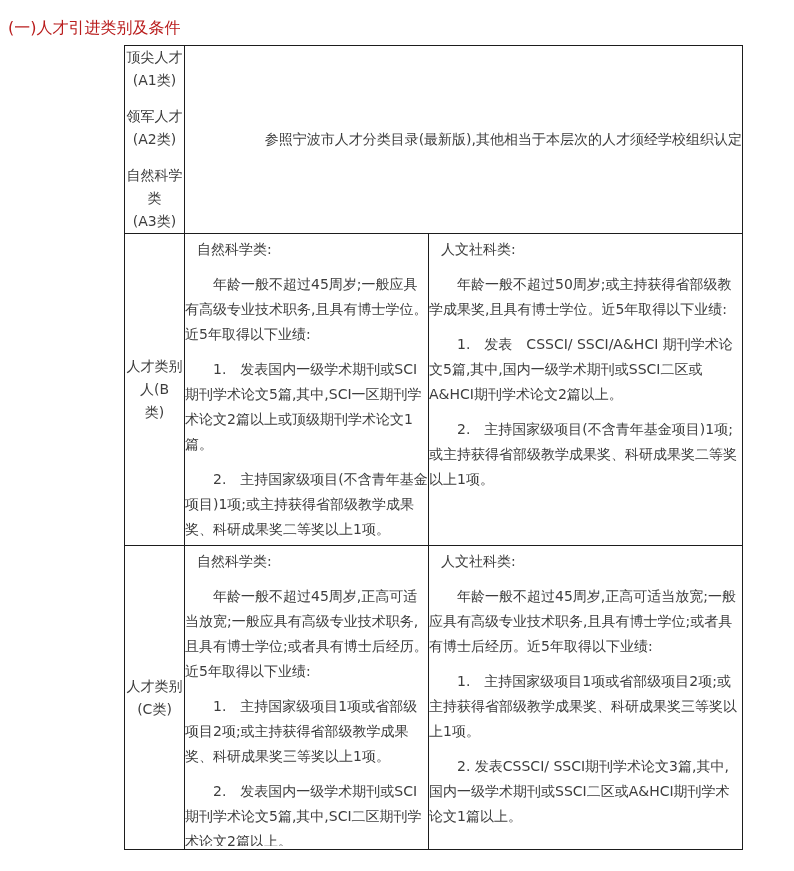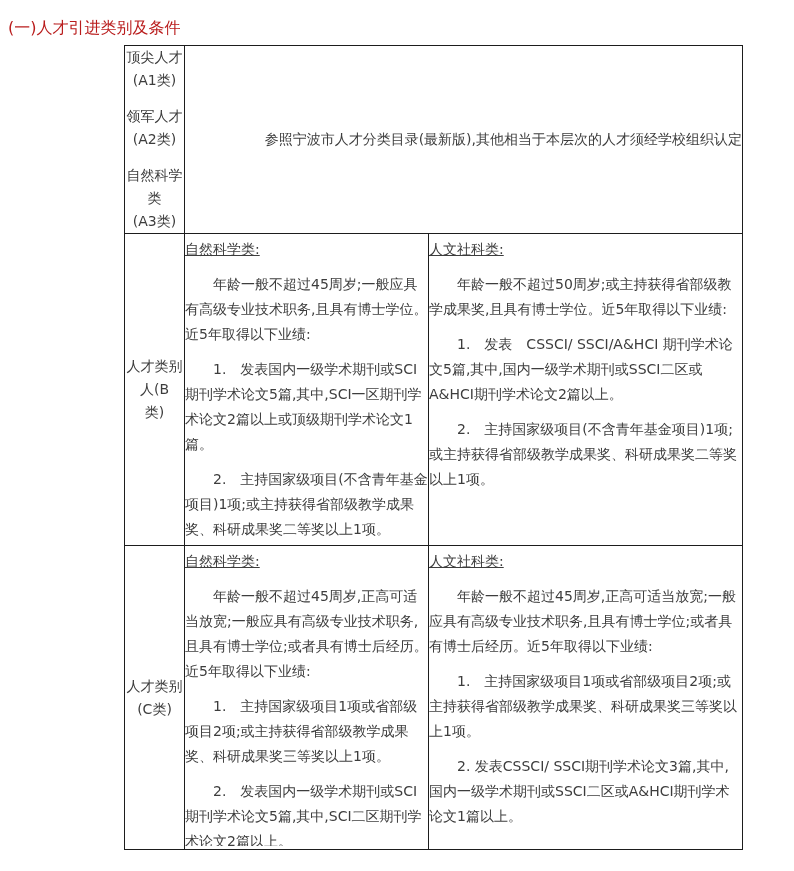--- a/index.html
+++ b/index.html
@@ -52,21 +52,21 @@
   .cond-single {
     vertical-align: middle;
     text-align: right;
     padding: 0 3px;
     line-height: 25px;
   }
   .cond-cell { vertical-align: top; padding: 0 3px; }
   .clip { overflow: hidden; }
   .row-b .clip { height: 308px; }
   .row-c .clip { height: 300px; }
-  .cond-head { line-height: 25px; margin: 3px 0 0 0; text-decoration: underline; }
+  .cond-head { line-height: 25px; margin: 3px 0 0 12px; }
   .cond-p {
     line-height: 25px;
     margin: 10px 0 0 0;
     text-indent: 2em;
   }
 </style>
 </head>
 <body>
 
 <div class="page">

